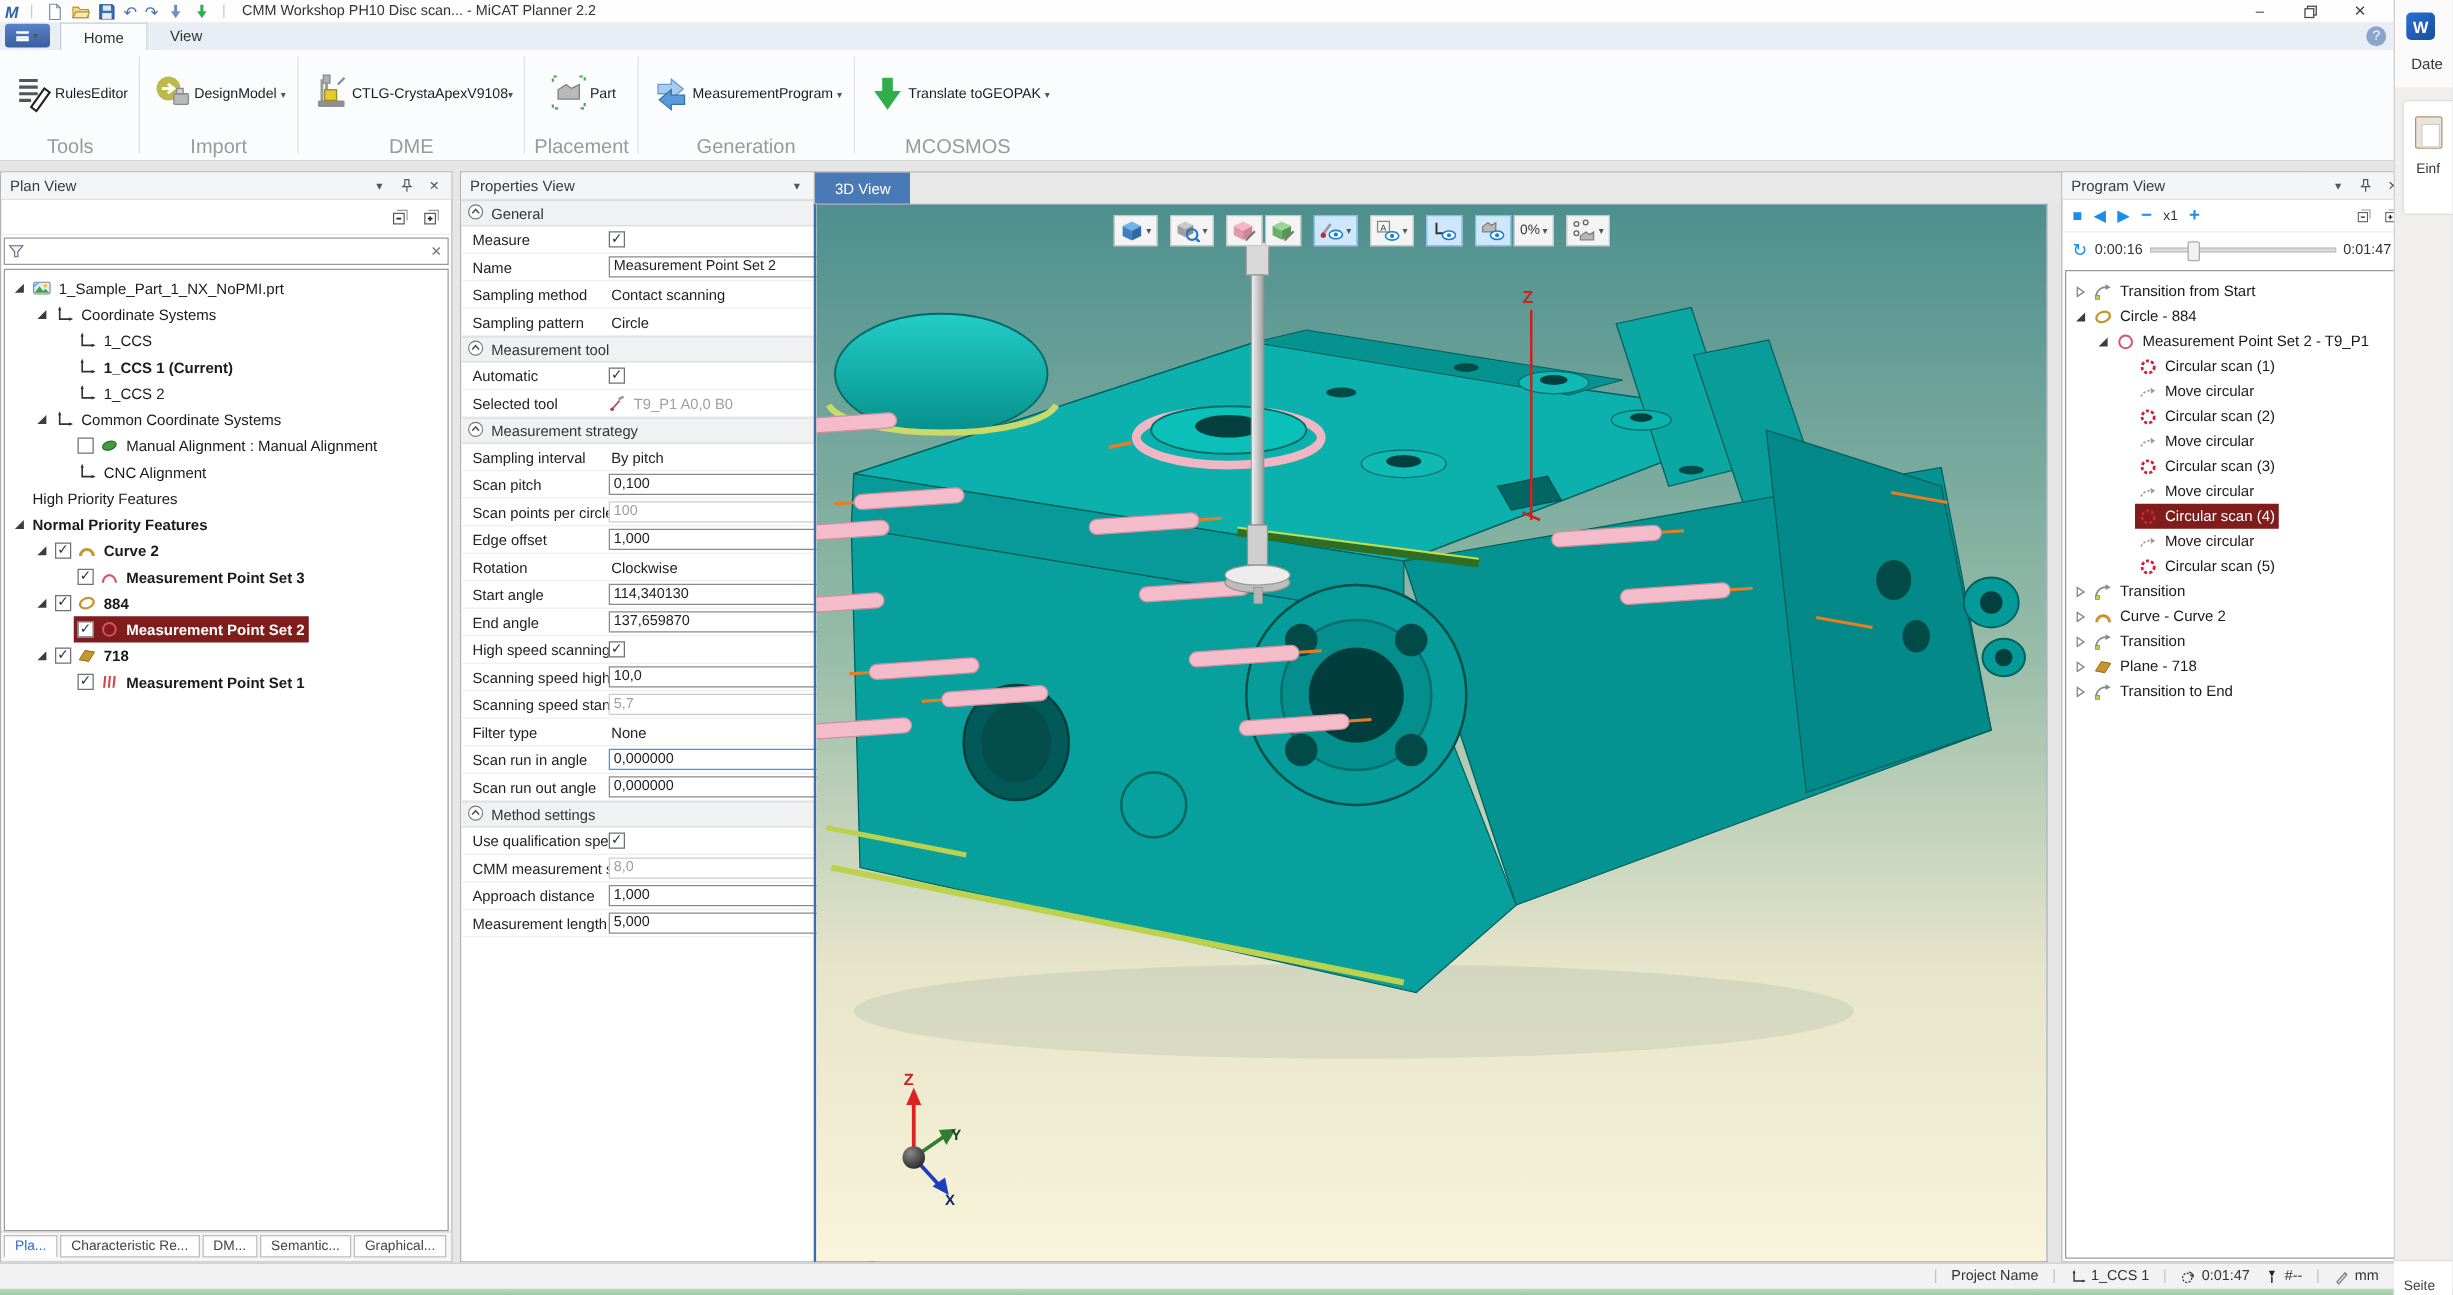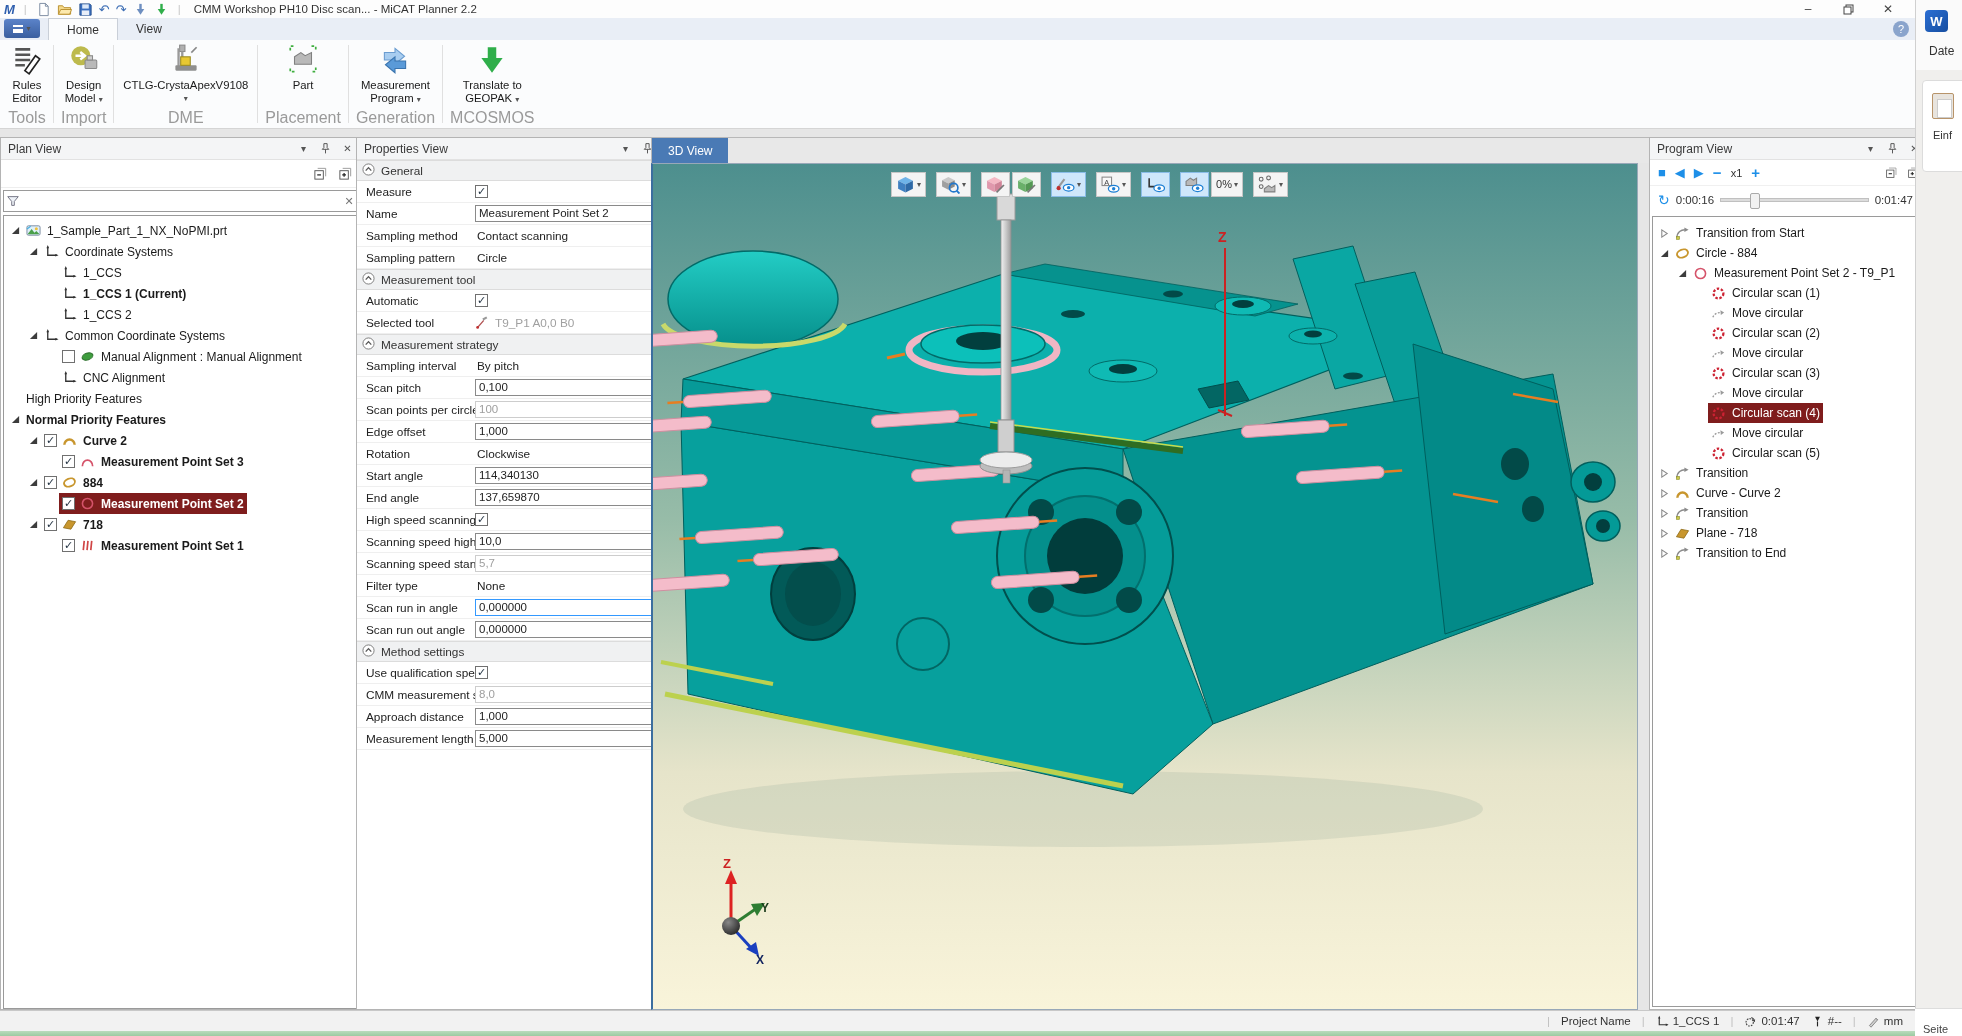--- a/index.html
+++ b/index.html
@@ -26,30 +26,30 @@
   .rtabs{position:absolute;left:48px;top:0;height:22px;display:flex}
   .rtab{padding:0 18px;display:flex;align-items:center;font-size:12px;color:#333}
   .rtab.active{background:#fbfcfd;border:1px solid #c9cfd8;border-bottom:none}
   .helpbtn{position:absolute;left:1893px;top:21px;width:16px;height:16px;border-radius:50%;background:#8aa4cc;color:#fff;font-size:11px;display:flex;align-items:center;justify-content:center}
 
   
   .ribbon{position:absolute;left:0;top:40px;width:1915px;height:89px;background:#fbfcfd;border-bottom:1px solid #d5d5d5;display:flex;align-items:stretch;padding-left:2px}
   .rgroup{display:flex;flex-direction:column;align-items:center}
   .rgsep{width:1px;background:#e0e0e0;margin:5px 1px}
   .rbtns{flex:1;display:flex;align-items:flex-start}
-  .rbtn{display:flex;flex-direction:column;align-items:center;padding:3px 8px 0;height:68px;font-size:11.3px;color:#1a1a1a;line-height:13px}
+  .rbtn{display:flex;flex-direction:row;align-items:center;padding:3px 8px 0;height:68px;font-size:11.3px;color:#1a1a1a;line-height:13px}
   .rbtn .ricon{width:34px;height:34px;margin-bottom:2px}
   .rbtn .ricon svg{width:34px;height:34px}
   .caret{font-size:8px;color:#555}
   .glabel{font-size:16px;color:#9a9a9a;padding:1px 6px 4px;white-space:nowrap}
 
   
   .panel{position:absolute;top:137px;height:873px;background:#fff;border:1px solid #b4b4b4;display:flex;flex-direction:column}
   .plan-panel{left:0;width:362px}
-  .props-panel{left:356px;width:331px;border-right:4px solid #3b82f6}
+  .props-panel{left:368px;width:331px;border-right:4px solid #3b82f6}
   .program-panel{left:1649px;width:280px}
   .phead{height:22px;display:flex;align-items:center;background:#f4f5f6;border-bottom:1px solid #e2e2e2;padding:0 7px;font-size:12px;color:#3a3a3a;flex:none}
   .phicons{margin-left:auto;display:flex;gap:9px;align-items:center;color:#555}
   .phicons .ic{width:13px;height:13px;display:inline-flex;font-size:10px;align-items:center;justify-content:center}
   .phicons .ic svg{width:13px;height:13px}
 
   
   .ptoolbar{height:28px;display:flex;align-items:center;justify-content:flex-end;gap:10px;padding:0 8px;border-bottom:1px solid #eee;flex:none}
   .ptoolbar .ic,.pbic{width:15px;height:15px;display:inline-flex}
   .ptoolbar .ic svg,.pbic svg{width:15px;height:15px}
@@ -535,20 +535,27 @@
         <span class="rowline">
           <span class="cb on">✓</span>
           <span class="ticon">
             <svg viewBox="0 0 16 16">
               <path d="M4.5 3 L3.5 13 M8.5 3 L7.5 13 M12.5 3 L11.5 13" stroke="#d04545" stroke-width="1.8" fill="none"></path>
             </svg>
           </span>
           <span class="tlabel b">Measurement Point Set 1</span>
         </span>
       </div>
+    </div>
+  <div class="ptabs" id="plan-tabs">
+      <div class="ptab active">Pla...</div>
+      <div class="ptab">Characteristic Re...</div>
+      <div class="ptab">DM...</div>
+      <div class="ptab">Semantic...</div>
+      <div class="ptab">Graphical...</div>
     </div>
 </div>
 
 <div class="panel props-panel">
   <div class="phead">
     <span>Properties View</span>
     <span class="phicons">
       <span class="ic">▾</span>
       <span class="ic">
           <svg viewBox="0 0 16 16">

